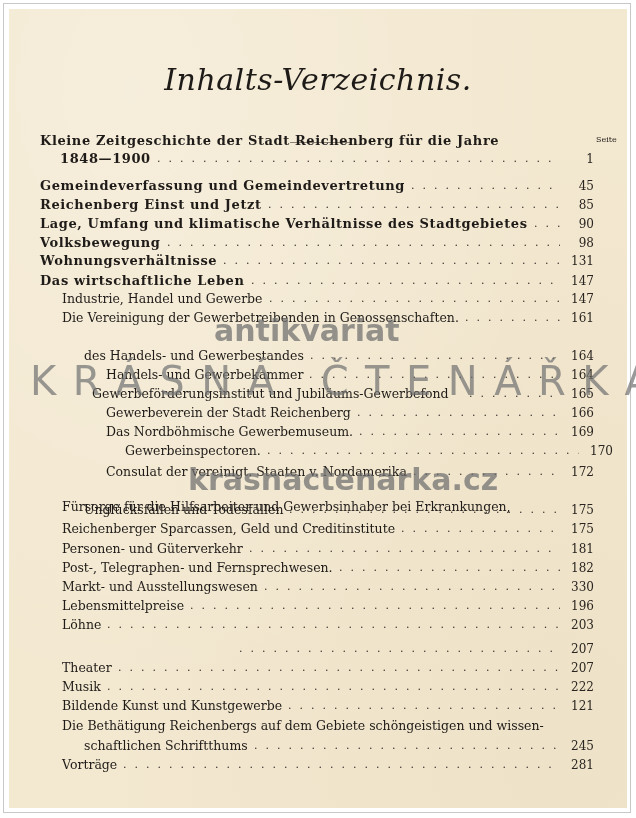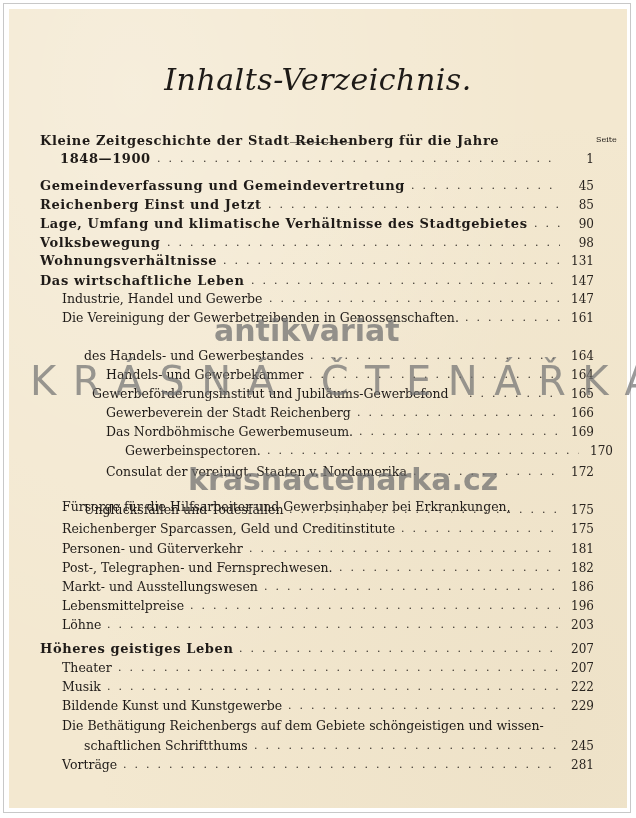--- a/index.html
+++ b/index.html
@@ -172,51 +172,50 @@
       <span class="page">181</span>
     </div>
     <div class="row" style="top: 559px;">
       <span class="txt" style="left: 62px;">Post-, Telegraphen- und Fernsprechwesen.</span>
       <span class="dots" style="left: 339px; width: 221px;">................................................................................</span>
       <span class="page">182</span>
     </div>
     <div class="row" style="top: 578px;">
       <span class="txt" style="left: 62px;">Markt- und Ausstellungswesen</span>
       <span class="dots" style="left: 264px; width: 296px;">................................................................................</span>
-      <span class="page">186</span>
+      <span class="page">330</span>
     </div>
     <div class="row" style="top: 597px;">
       <span class="txt" style="left: 62px;">Lebensmittelpreise</span>
       <span class="dots" style="left: 190px; width: 370px;">................................................................................</span>
       <span class="page">196</span>
     </div>
     <div class="row" style="top: 616px;">
       <span class="txt" style="left: 62px;">Löhne</span>
       <span class="dots" style="left: 107px; width: 453px;">................................................................................</span>
       <span class="page">203</span>
     </div>
     <div class="row bold" style="top: 640px;">
-      <span class="txt" style="left: 40px;">Höheres geistiges Leben</span>
       <span class="dots" style="left: 239px; width: 321px;">................................................................................</span>
       <span class="page">207</span>
     </div>
     <div class="row" style="top: 659px;">
       <span class="txt" style="left: 62px;">Theater</span>
       <span class="dots" style="left: 118px; width: 442px;">................................................................................</span>
       <span class="page">207</span>
     </div>
     <div class="row" style="top: 678px;">
       <span class="txt" style="left: 62px;">Musik</span>
       <span class="dots" style="left: 107px; width: 453px;">................................................................................</span>
       <span class="page">222</span>
     </div>
     <div class="row" style="top: 697px;">
       <span class="txt" style="left: 62px;">Bildende Kunst und Kunstgewerbe</span>
       <span class="dots" style="left: 288px; width: 272px;">................................................................................</span>
-      <span class="page">229</span>
+      <span class="page">121</span>
     </div>
     <div class="row" style="top: 717px;">
       <span class="txt" style="left: 62px;">Die Bethätigung Reichenbergs auf dem Gebiete schöngeistigen und wissen-</span>
     </div>
     <div class="row" style="top: 737px;">
       <span class="txt" style="left: 84px;">schaftlichen Schriftthums</span>
       <span class="dots" style="left: 254px; width: 306px;">................................................................................</span>
       <span class="page">245</span>
     </div>
     <div class="row" style="top: 756px;">

